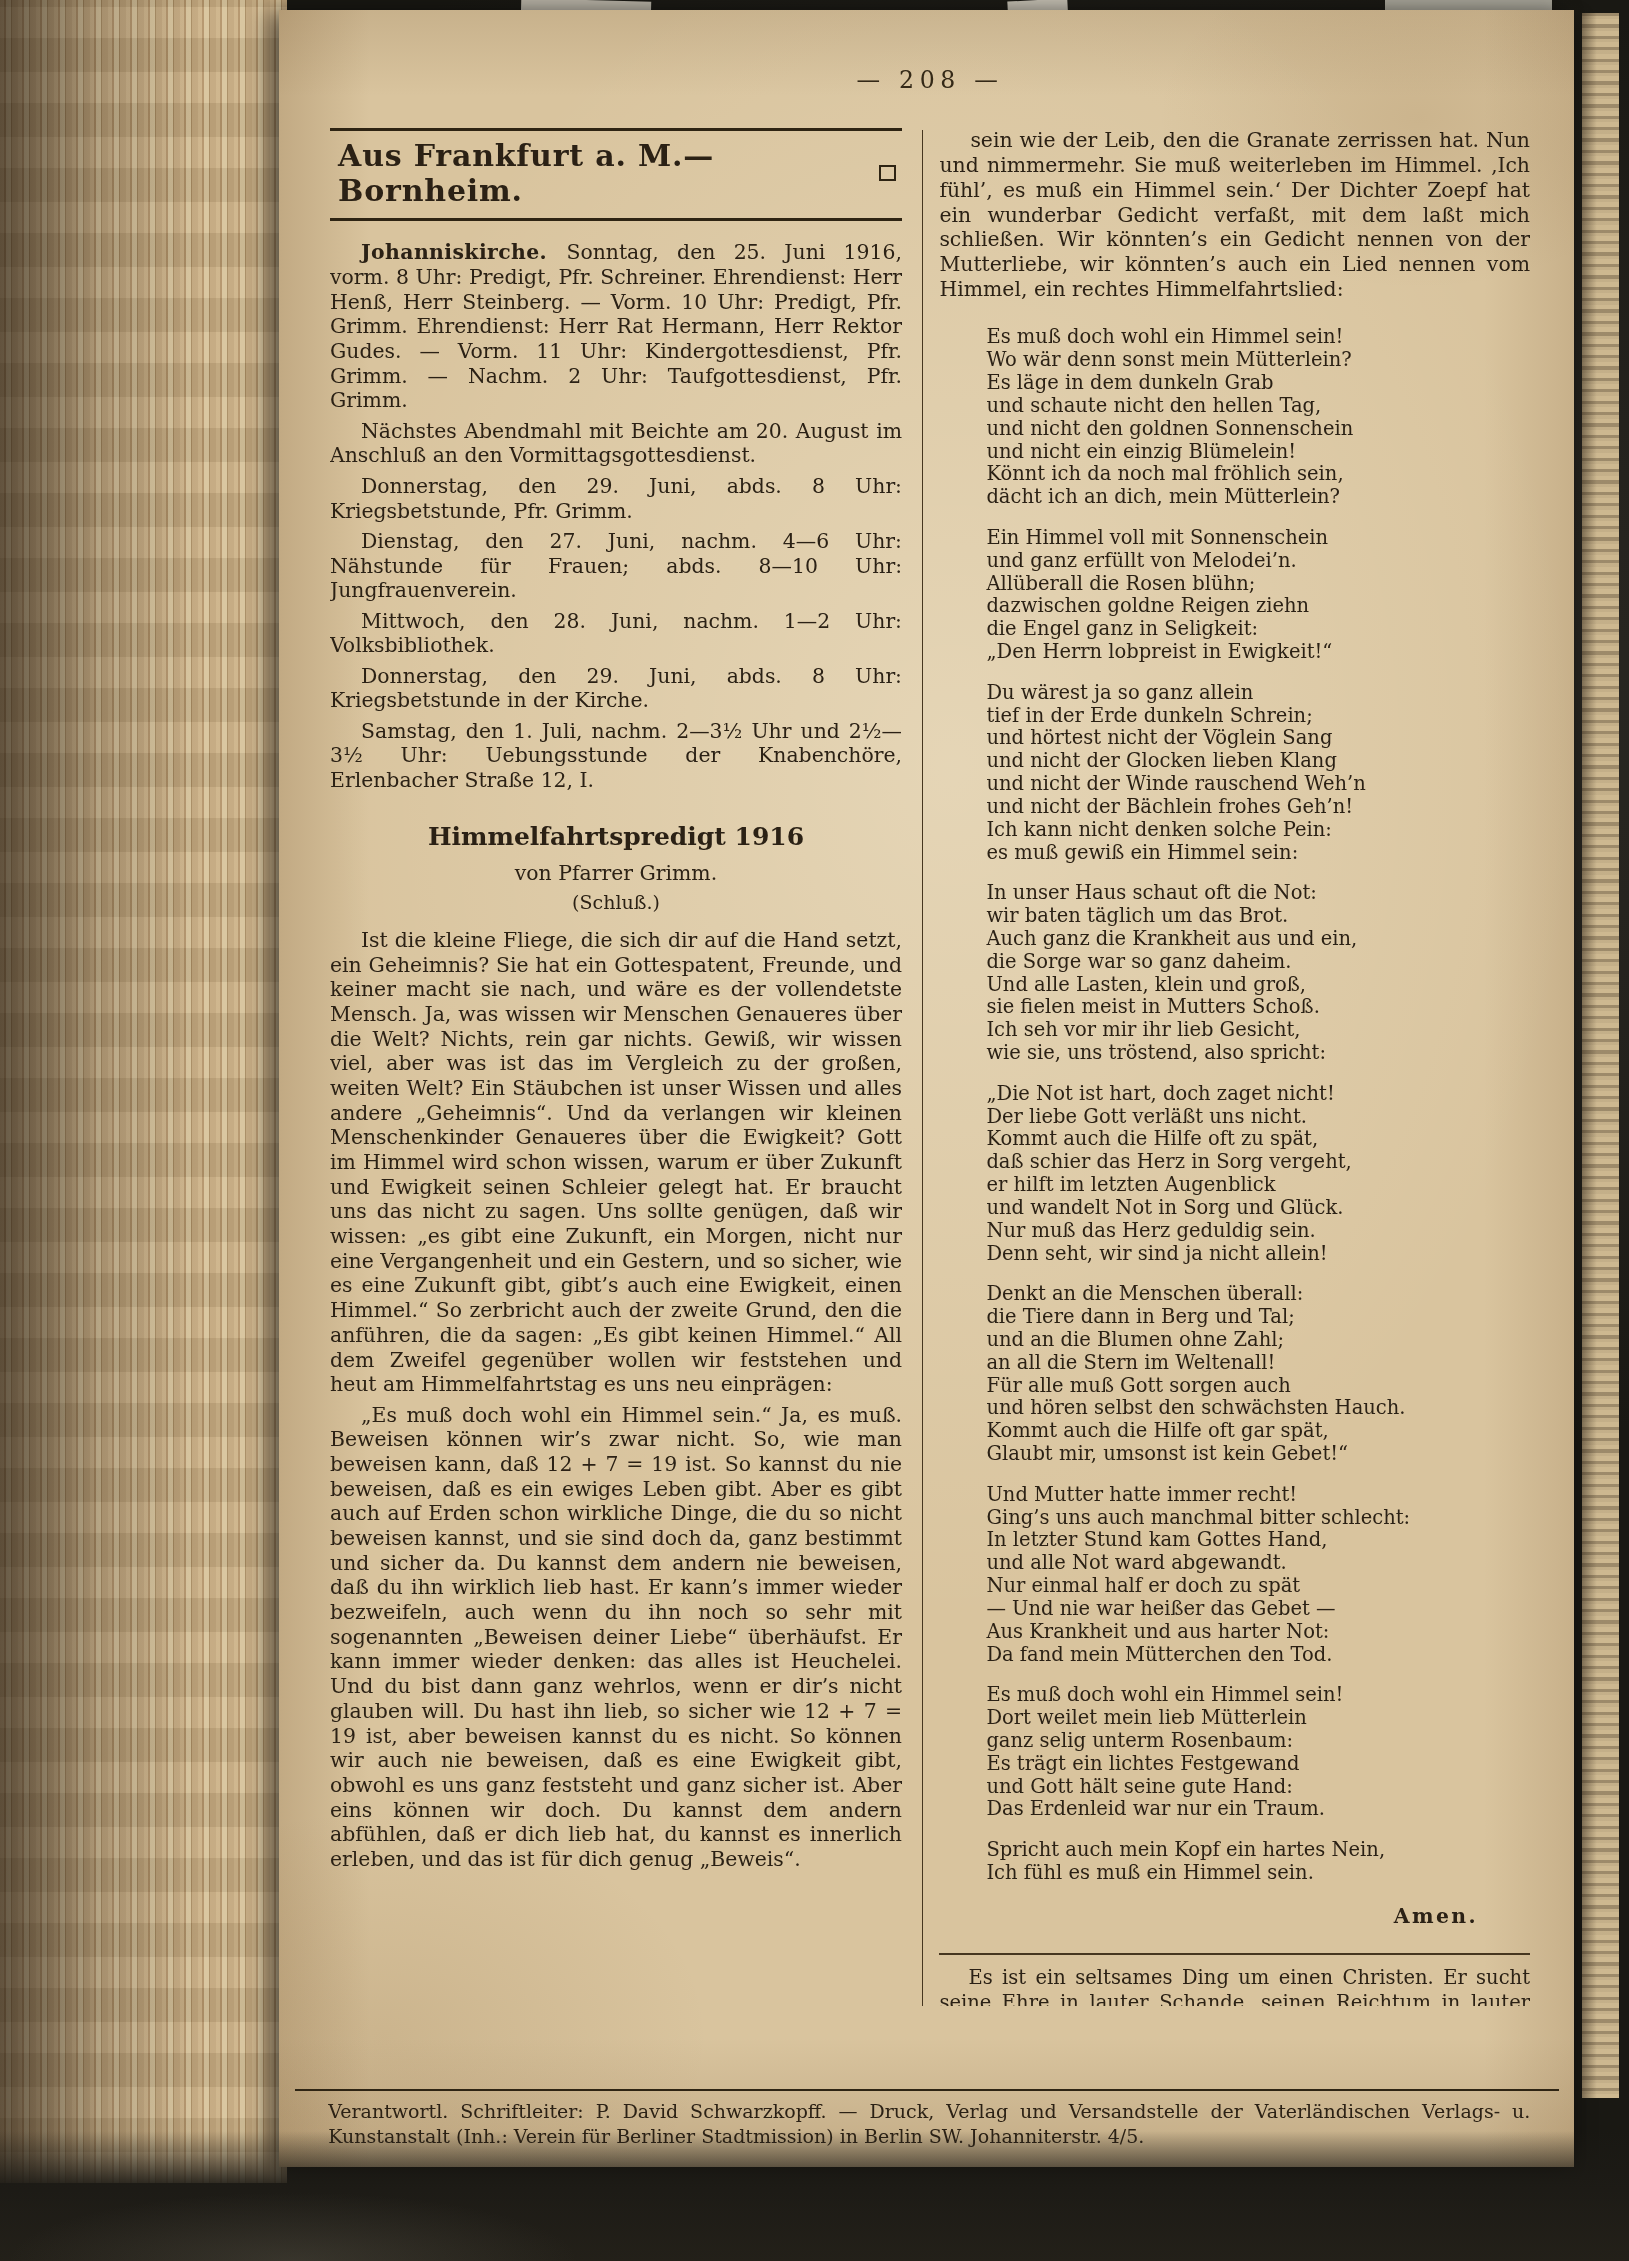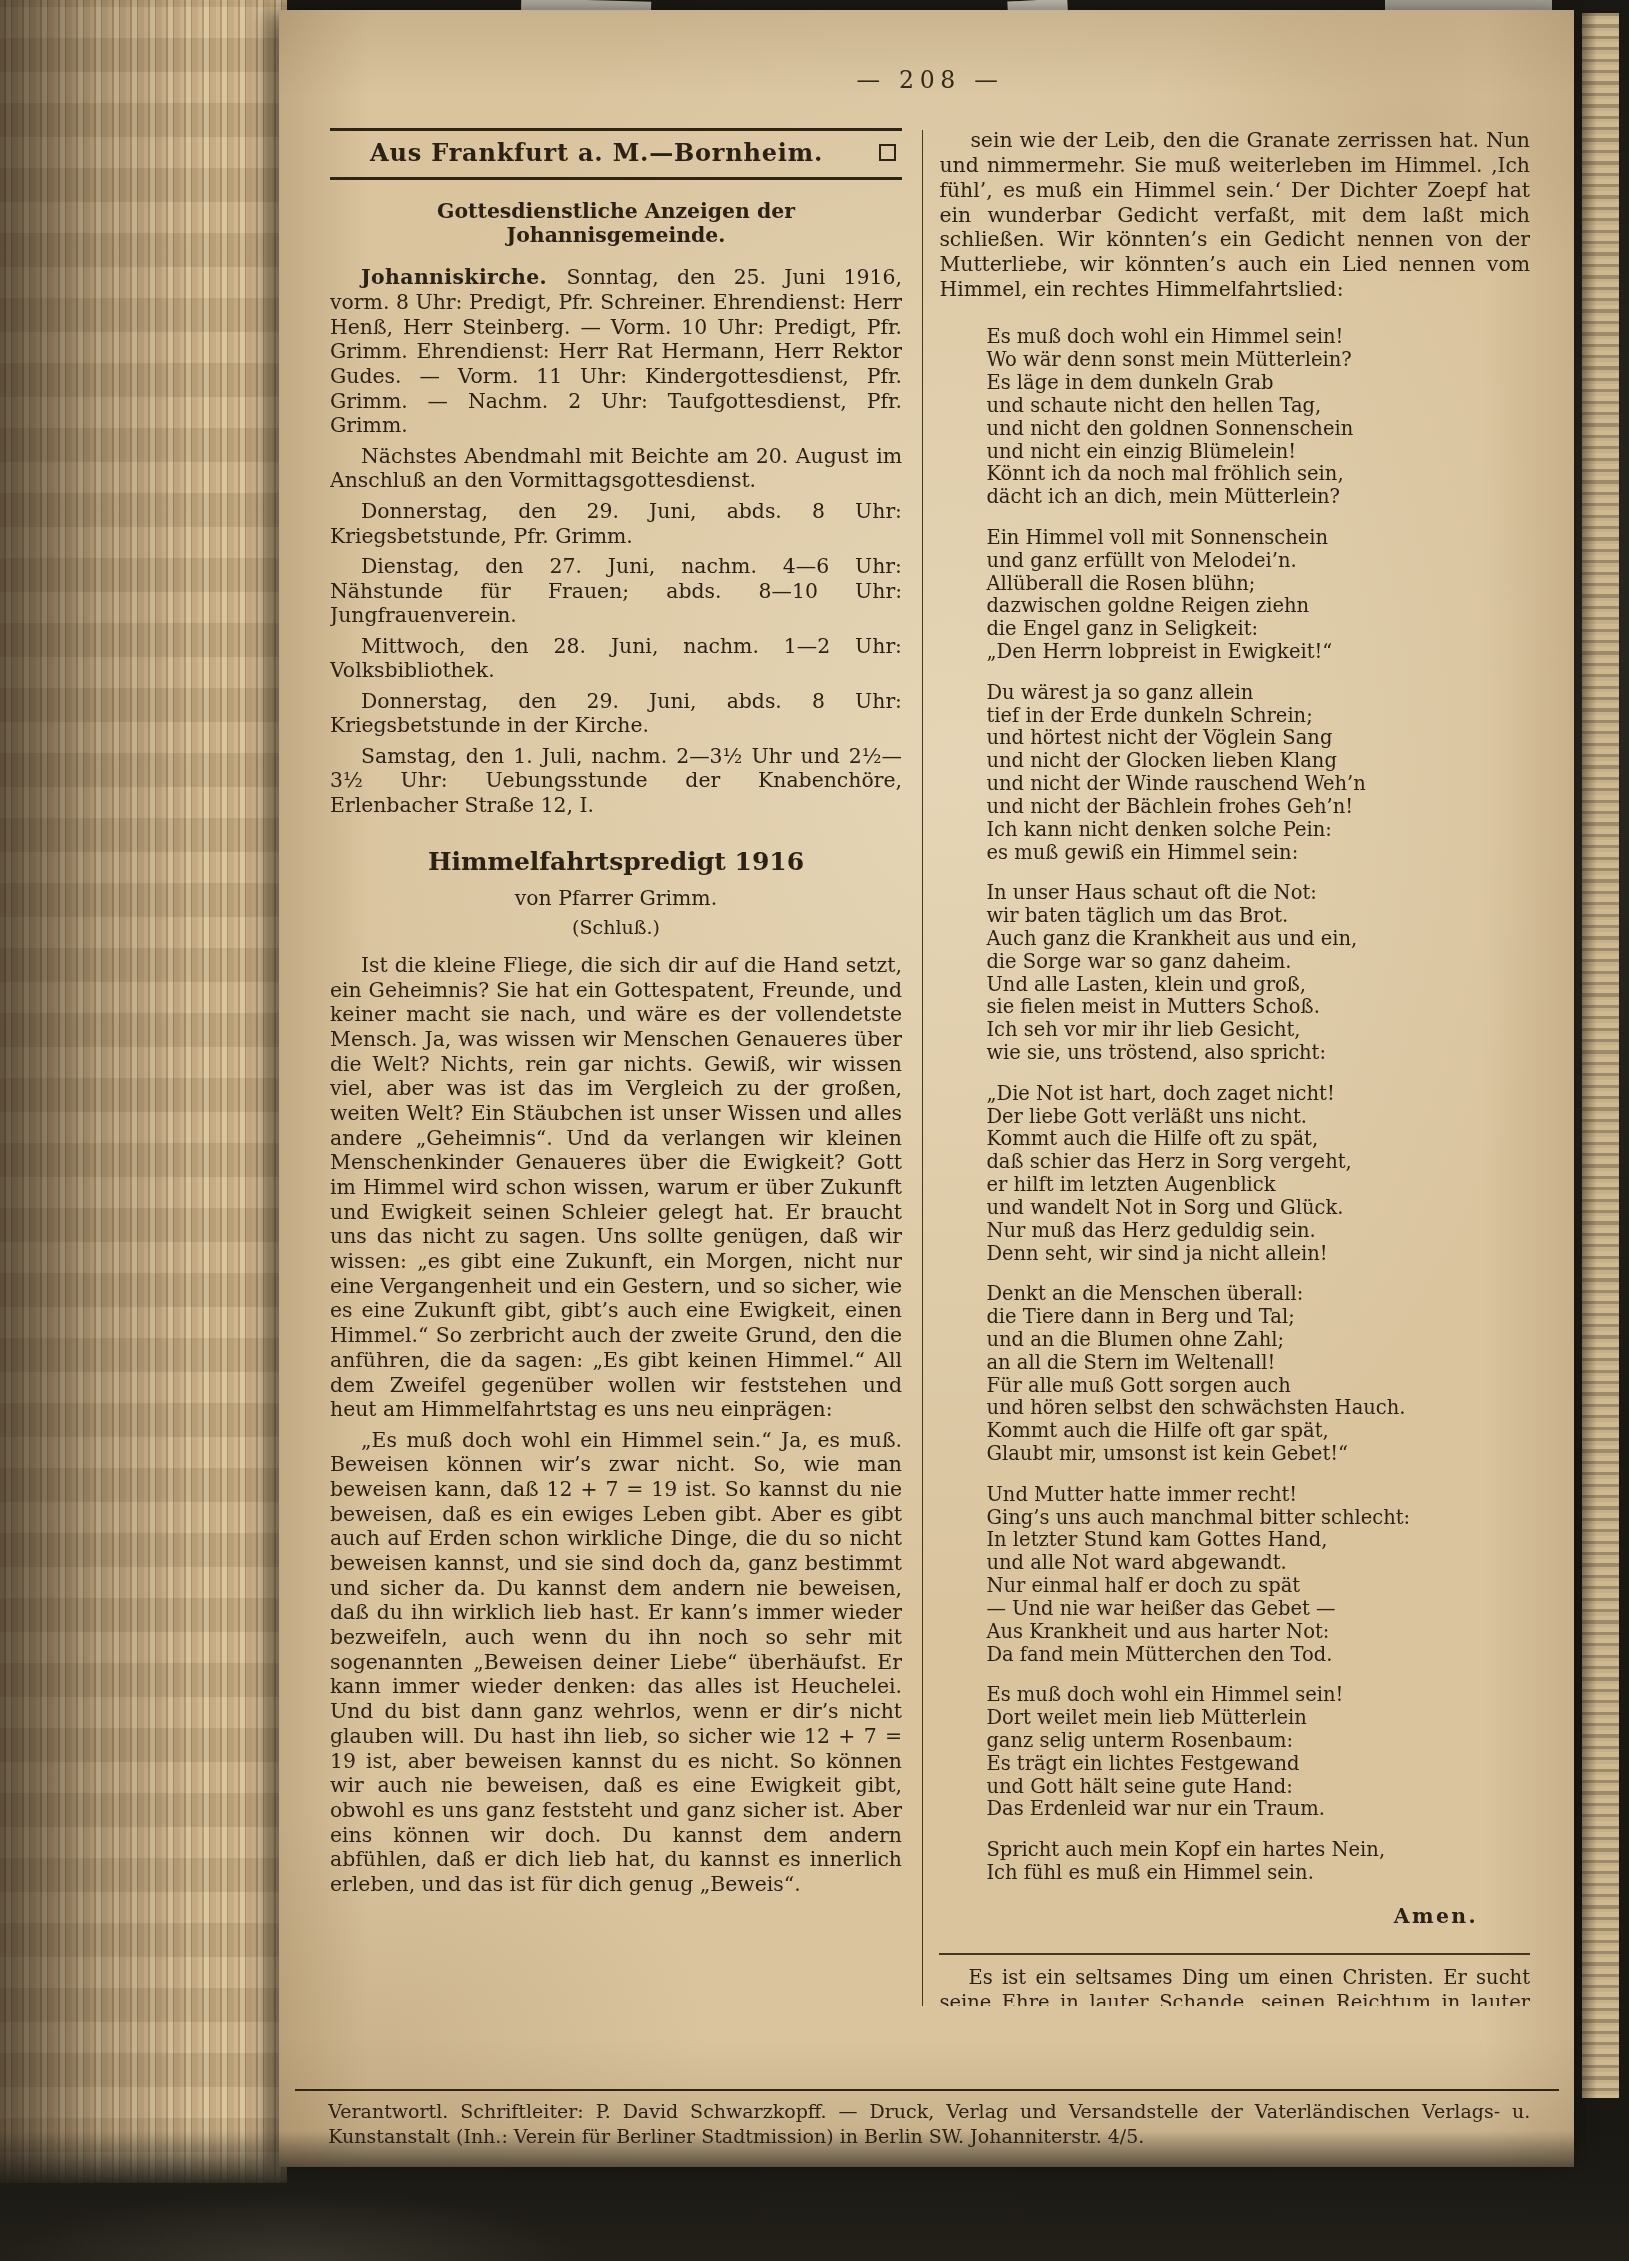--- a/index.html
+++ b/index.html
@@ -40,21 +40,21 @@
   .page-number{text-align:center;font-size:23.6px;letter-spacing:5.7px;margin:42px 0 34px;color:#342917;}
   .columns{display:flex;align-items:stretch;height:1878px;overflow:hidden;}
   .col-left{flex:0 0 572px;width:572px;}
   .divider{flex:0 0 1.6px;background:#46361f;margin:1.6px 16.3px 0 19.5px;}
   .col-right{flex:1 1 auto;min-width:0;display:flex;flex-direction:column;}
   .masthead{
     display:flex;align-items:center;justify-content:space-between;
     border-top:3.3px solid #2e2413;border-bottom:3.3px solid #2e2413;
     padding:6.5px 6.5px 9.8px 8.1px;margin:0 0 19.5px;
   }
-  .masthead-title{font-size:24px;font-weight:bold;letter-spacing:0.8px;margin-left:32px;}
+  .masthead-title{font-size:30px;font-weight:bold;letter-spacing:0.8px;}
   .masthead-square{width:12.2px;height:12.2px;border:2.4px solid #2e2413;flex:0 0 auto;margin-left:9.8px;}
   .subhead{text-align:center;font-size:20.4px;font-weight:bold;margin:0 0 18px;}
   .para{font-size:20.4px;line-height:1.21;text-align:justify;text-indent:31px;margin:0 0 5.7px;}
   .para b{letter-spacing:0.4px;}
   .sermon-title{text-align:center;font-size:25px;font-weight:bold;margin:29px 0 9.8px;}
   .sermon-byline{text-align:center;font-size:20.4px;margin:0 0 6.5px;}
   .sermon-note{text-align:center;font-size:19px;margin:0 0 14.7px;}
   .poem{margin:19.5px 0 0 47px;}
   .stanza{font-size:19.5px;line-height:1.17;white-space:pre-line;margin:0 0 18px;}
   .amen{text-align:right;padding-right:52px;font-size:20.4px;font-weight:bold;letter-spacing:2.4px;margin:1.6px 0 24.4px;}
@@ -95,21 +95,20 @@
 
   <div class="page-number">—  208  —</div>
 
   <div class="columns">
 
     <div class="col-left">
       <div class="masthead">
         <span class="masthead-title">Aus Frankfurt a. M.—Bornheim.</span>
         <span class="masthead-square"></span>
       </div>
-      <div class="subhead">Gottesdienstliche Anzeigen der Johannisgemeinde.</div>
 
       <div>
           <p class="para"><b>Johanniskirche. </b>Sonntag, den 25. Juni 1916, vorm. 8 Uhr: Predigt, Pfr. Schreiner. Ehrendienst: Herr Henß, Herr Steinberg. — Vorm. 10 Uhr: Predigt, Pfr. Grimm. Ehrendienst: Herr Rat Hermann, Herr Rektor Gudes. — Vorm. 11 Uhr: Kindergottesdienst, Pfr. Grimm. — Nachm. 2 Uhr: Taufgottesdienst, Pfr. Grimm.</p>
           <p class="para">Nächstes Abendmahl mit Beichte am 20. August im Anschluß an den Vormittagsgottesdienst.</p>
           <p class="para">Donnerstag, den 29. Juni, abds. 8 Uhr: Kriegsbetstunde, Pfr. Grimm.</p>
           <p class="para">Dienstag, den 27. Juni, nachm. 4—6 Uhr: Nähstunde für Frauen; abds. 8—10 Uhr: Jungfrauenverein.</p>
           <p class="para">Mittwoch, den 28. Juni, nachm. 1—2 Uhr: Volksbibliothek.</p>
           <p class="para">Donnerstag, den 29. Juni, abds. 8 Uhr: Kriegsbetstunde in der Kirche.</p>
           <p class="para">Samstag, den 1. Juli, nachm. 2—3½ Uhr und 2½—3½ Uhr: Uebungsstunde der Knabenchöre, Erlenbacher Straße 12, I.</p>
         </div>

